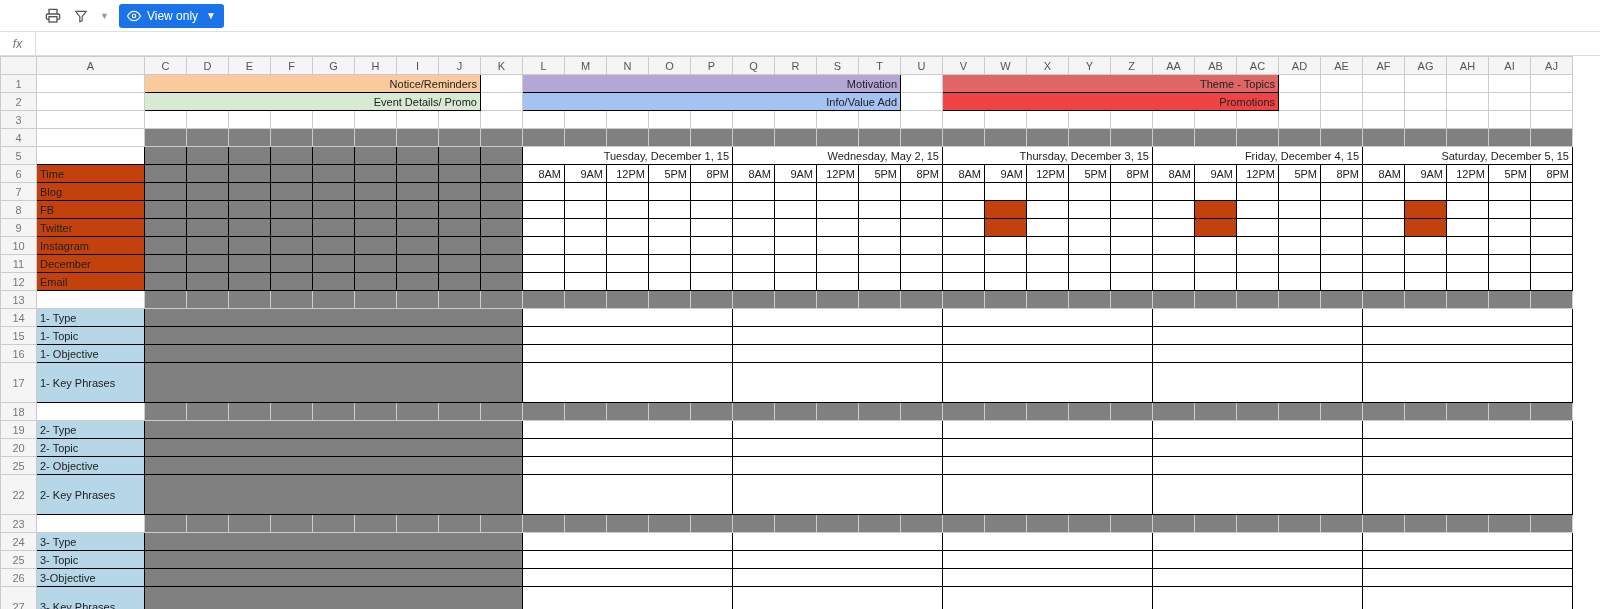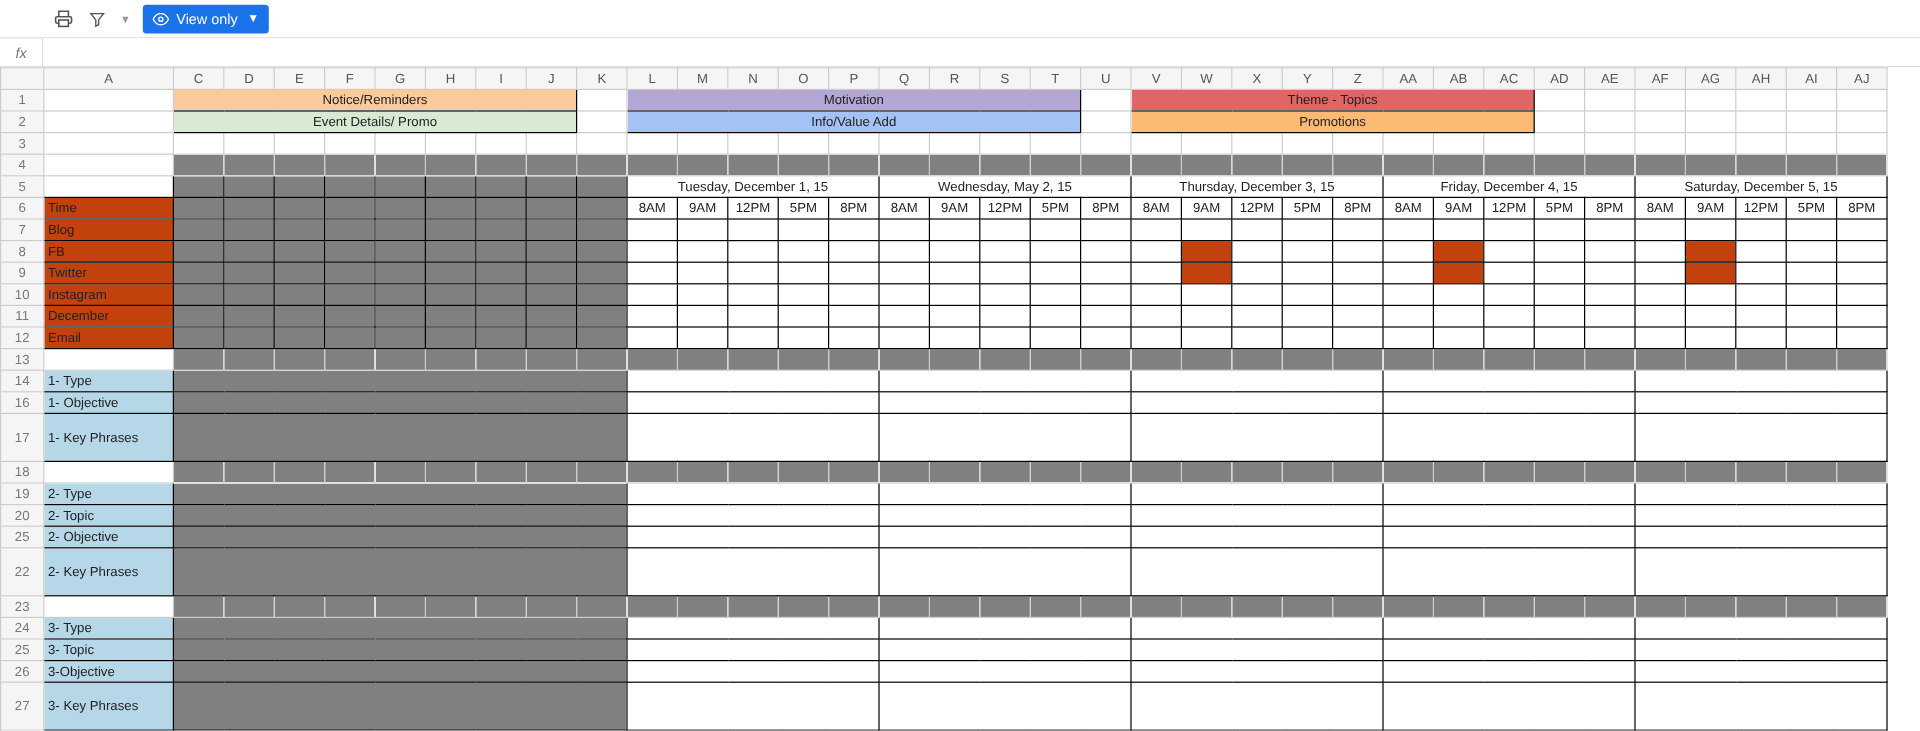--- a/index.html
+++ b/index.html
@@ -19,26 +19,26 @@
   .corner { width:36px; background:#f5f5f5; }
   .rowhead { width:36px; background:#f5f5f5; text-align:center; color:#777; font-size:11px; }
   .colA { width:108px; }
   .colN { width:42px; }
   td.data { padding:0 3px; }
   .bg-orange { background:#f9cb9c; }
   .bg-green  { background:#d9ead3; }
   .bg-purple { background:#b4a7d6; }
   .bg-blue   { background:#a4c2f4; }
   .bg-red    { background:#e06666; }
-  .bg-teal   { background:#fdba74;margin-left:23px; }
+  .bg-teal   { background:#ef4444;margin-left:23px; }
   .bg-yellow { background:#c2410c; }
   .bg-lblue  { background:#b6d7e8; }
   .bg-gray   { background:#808080; }
   .thick-border { border:1.5px solid #000 !important; }
-  .center { text-align:center; }
+  .center { text-align:right; }
   .rsmall { height:6px !important; }
   .rtall  { height:40px !important; }
 </style>
 </head>
 <body>
 
 <div class="toolbar">
   <span class="icon">
     <svg width="16" height="16" viewBox="0 0 24 24" fill="none" stroke="#555" stroke-width="2">
         <path d="M6 9V2h12v7"></path>
@@ -544,20 +544,30 @@
           <td class="rowhead">14</td>
           <td class="data bg-lblue thick-border">1- Type</td>
           <td class="data bg-gray thick-border" colspan="9"></td>
           <td class="data thick-border" colspan="5"></td>
           <td class="data thick-border" colspan="5"></td>
           <td class="data thick-border" colspan="5"></td>
           <td class="data thick-border" colspan="5"></td>
           <td class="data thick-border" colspan="5"></td>
         </tr>
         <tr class="">
+          <td class="rowhead">15</td>
+          <td class="data bg-lblue thick-border">1- Topic</td>
+          <td class="data bg-gray thick-border" colspan="9"></td>
+          <td class="data thick-border" colspan="5"></td>
+          <td class="data thick-border" colspan="5"></td>
+          <td class="data thick-border" colspan="5"></td>
+          <td class="data thick-border" colspan="5"></td>
+          <td class="data thick-border" colspan="5"></td>
+        </tr>
+        <tr class="">
           <td class="rowhead">16</td>
           <td class="data bg-lblue thick-border">1- Objective</td>
           <td class="data bg-gray thick-border" colspan="9"></td>
           <td class="data thick-border" colspan="5"></td>
           <td class="data thick-border" colspan="5"></td>
           <td class="data thick-border" colspan="5"></td>
           <td class="data thick-border" colspan="5"></td>
           <td class="data thick-border" colspan="5"></td>
         </tr>
         <tr class="rtall">

